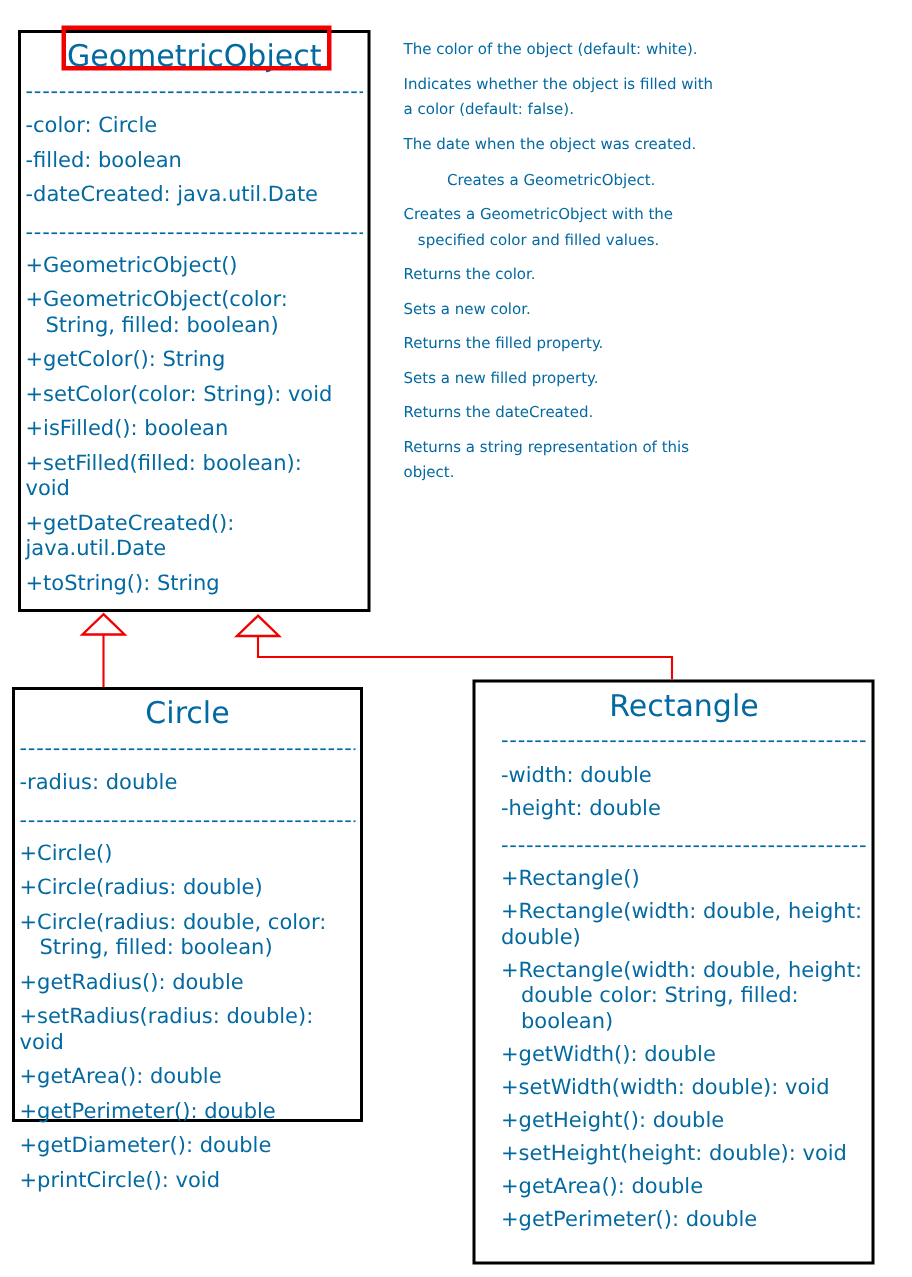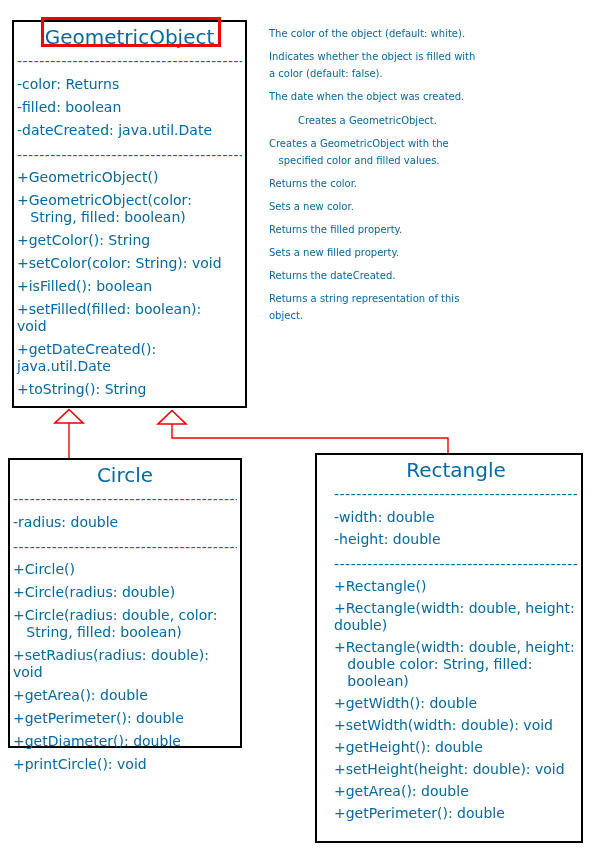--- a/index.html
+++ b/index.html
@@ -31,21 +31,21 @@
 </style>
 </head>
 <body>
 
 <div class="canvas">
 
   <div class="class-box" style="left:12px; top:20px; width:235px; height:388px;">
     <div class="red-box"></div>
     <div class="box-title">GeometricObject</div>
     <div class="sep after-title">------------------------------------------------------------------------------</div>
-    <div class="member">-color: Returns</div>
+    <div class="member">-color: Circle</div>
     <div class="member">-filled: boolean</div>
     <div class="member">-dateCreated: java.util.Date</div>
     <div class="sep mid">------------------------------------------------------------------------------</div>
     <div class="member">+GeometricObject()</div>
     <div class="member">+GeometricObject(color:
    String, filled: boolean)</div>
     <div class="member">+getColor(): String</div>
     <div class="member">+setColor(color: String): void</div>
     <div class="member">+isFilled(): boolean</div>
     <div class="member">+setFilled(filled: boolean):
@@ -74,20 +74,21 @@
 
   <div class="class-box" style="left:8px; top:458px; width:234px; height:290px;">
     <div class="box-title">Circle</div>
     <div class="sep after-title">------------------------------------------------------------------------------</div>
     <div class="member">-radius: double</div>
     <div class="sep mid">------------------------------------------------------------------------------</div>
     <div class="member">+Circle()</div>
     <div class="member">+Circle(radius: double)</div>
     <div class="member">+Circle(radius: double, color:
    String, filled: boolean)</div>
+    <div class="member">+getRadius(): double</div>
     <div class="member">+setRadius(radius: double):
 void</div>
     <div class="member">+getArea(): double</div>
     <div class="member">+getPerimeter(): double</div>
     <div class="member">+getDiameter(): double</div>
     <div class="member">+printCircle(): void</div>
   </div>
 
   <div class="class-box rect-box" style="left:315px; top:453px; width:268px; height:390px;padding-left:17px;">
     <div class="box-title">Rectangle</div>

